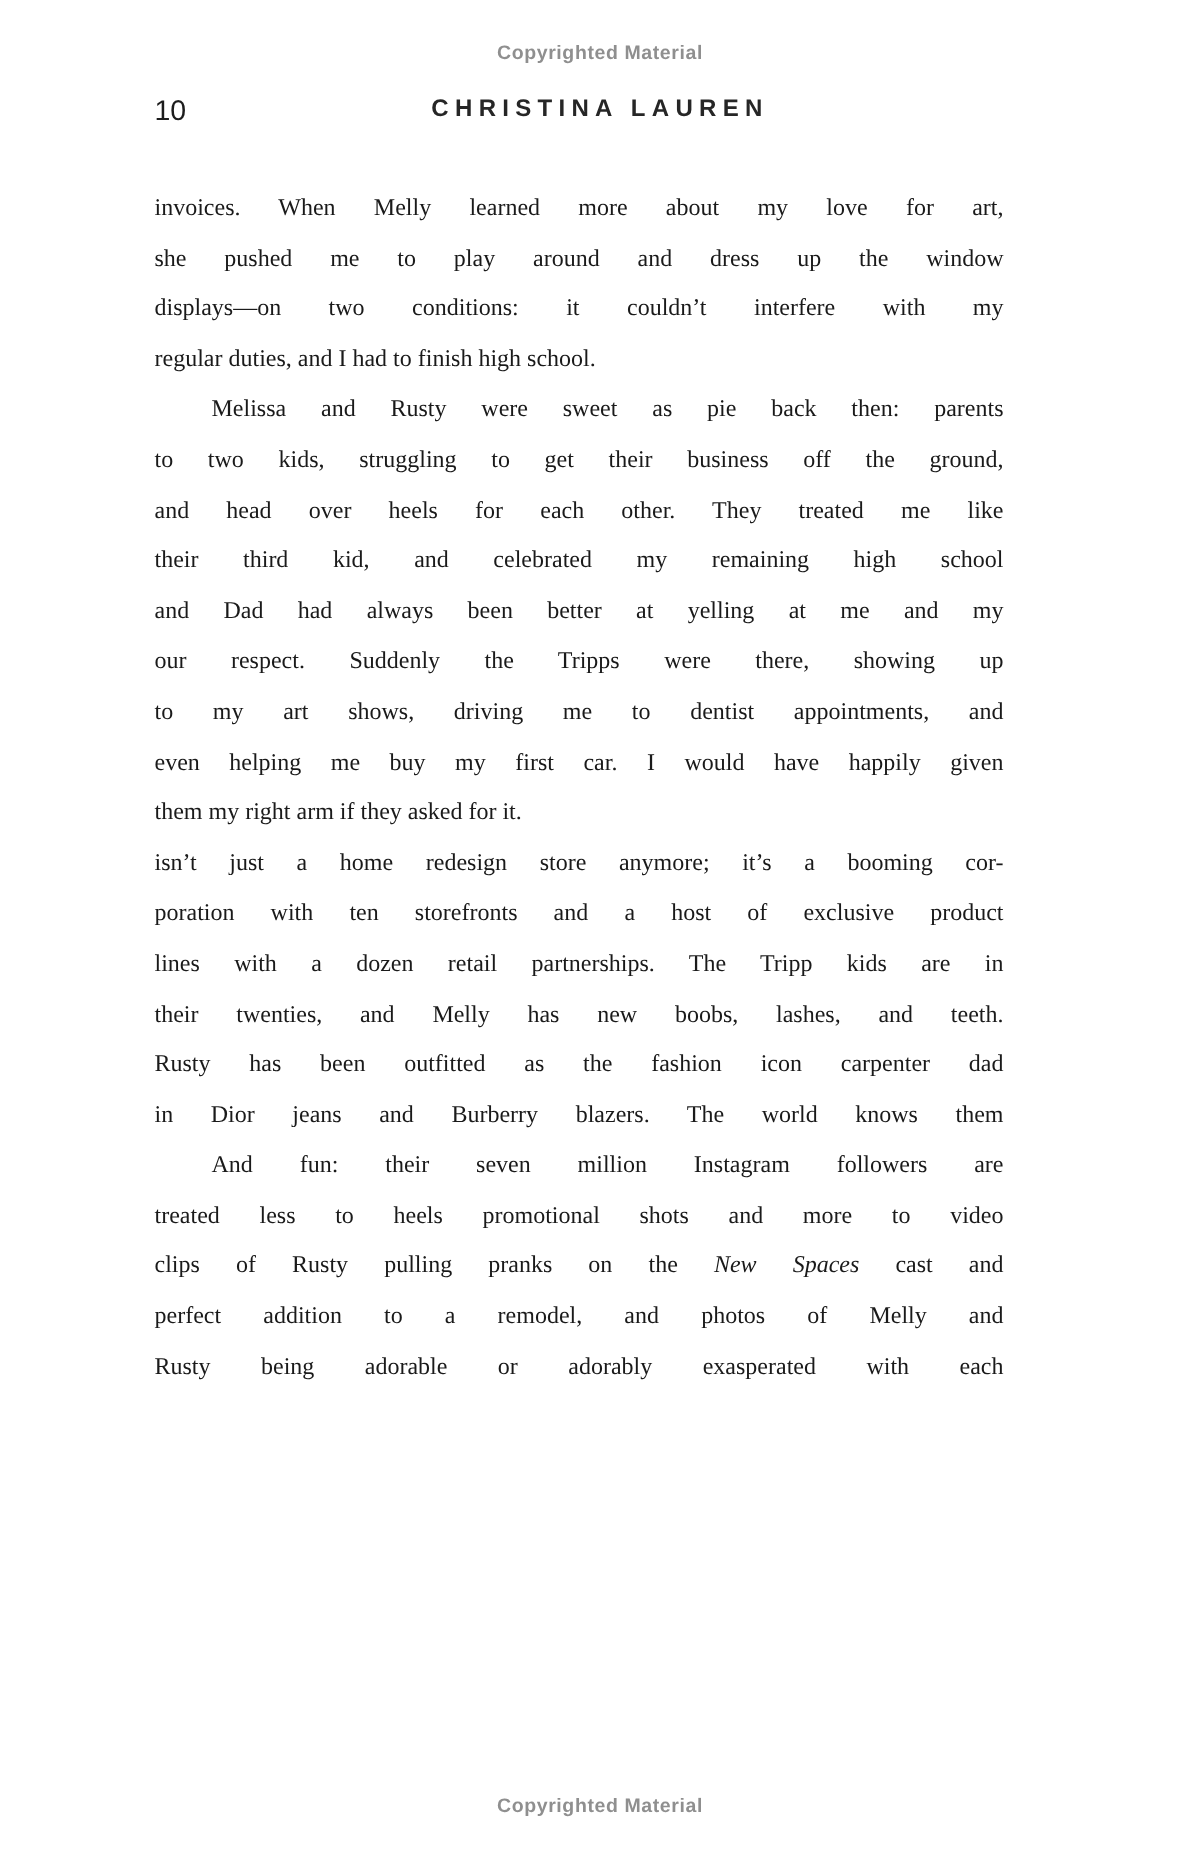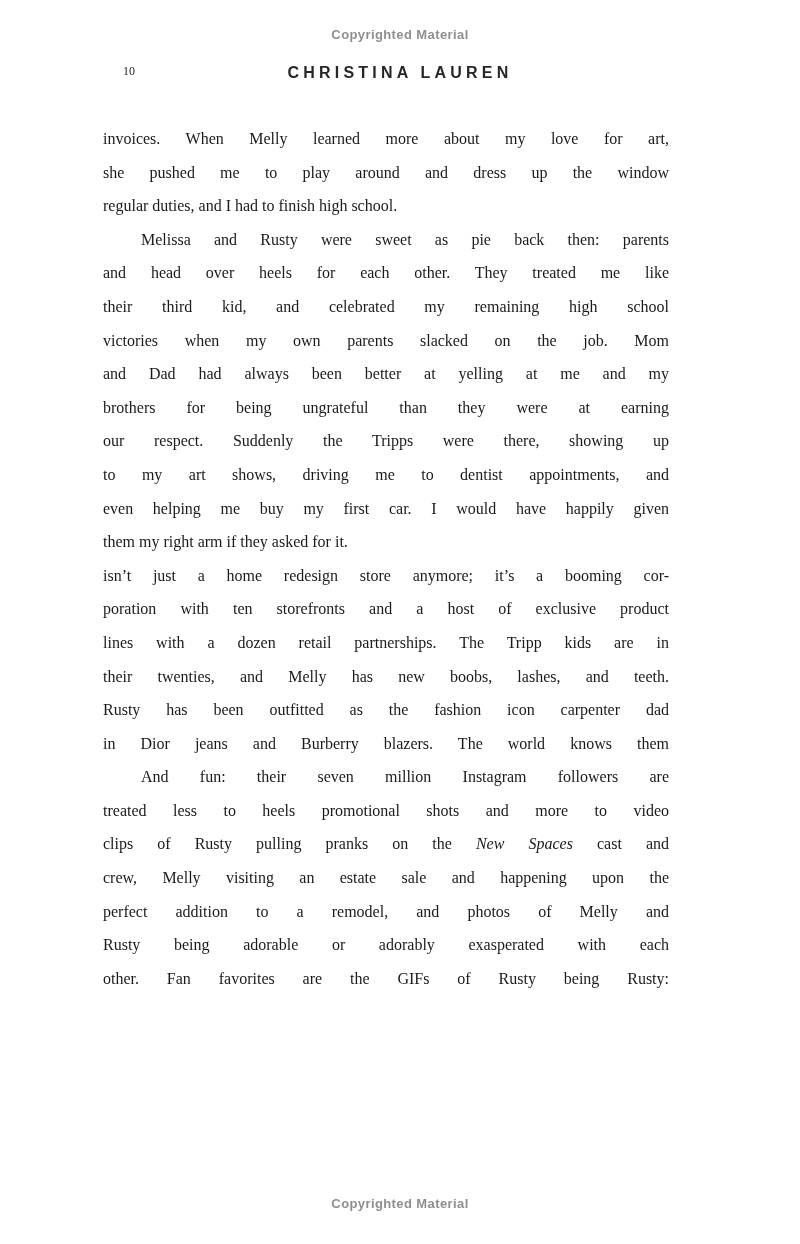--- a/index.html
+++ b/index.html
@@ -25,24 +25,23 @@
     font-weight: 700;
     letter-spacing: 0.4px;
     color: #8f8f8f;
   }
   .copyright-top { top: 27px; }
   .copyright-bottom { top: 1196px; }
   .folio {
     position: absolute;
     left: 103px;
     top: 64px;
-    font-family: Liberation Serif, serif;
-    font-size: 12px;
+    font-family: Liberation Sans, sans-serif;
+    font-size: 19px;
     color: #1c1c1c;
-    margin-left: 20px;
   }
   .running-header {
     position: absolute;
     left: 0;
     width: 100%;
     top: 64px;
     text-align: center;
     font-family: "Liberation Sans", sans-serif;
     font-size: 16px;
     font-weight: 600;
@@ -80,48 +79,46 @@
   <div class="copyright-notice copyright-top">Copyrighted Material</div>
 
   <div class="folio">10</div>
 
   <div class="running-header">CHRISTINA LAUREN</div>
 
   <div class="body-text">
       <div class="paragraph">
         <div class="text-line">invoices. When Melly learned more about my love for art,</div>
         <div class="text-line">she pushed me to play around and dress up the window</div>
+        <div class="text-line">displays—on two conditions: it couldn’t interfere with my</div>
         <div class="text-line para-end">regular duties, and I had to finish high school.</div>
       </div>
       <div class="paragraph">
         <div class="text-line first-indented">Melissa and Rusty were sweet as pie back then: parents</div>
+        <div class="text-line">to two kids, struggling to get their business off the ground,</div>
         <div class="text-line">and head over heels for each other. They treated me like</div>
         <div class="text-line">their third kid, and celebrated my remaining high school</div>
-        <div class="text-line">victories when my own parents slacked on the job. Mom</div>
         <div class="text-line">and Dad had always been better at yelling at me and my</div>
-        <div class="text-line">brothers for being ungrateful than they were at earning</div>
         <div class="text-line">our respect. Suddenly the Tripps were there, showing up</div>
         <div class="text-line">to my art shows, driving me to dentist appointments, and</div>
         <div class="text-line">even helping me buy my first car. I would have happily given</div>
         <div class="text-line para-end">them my right arm if they asked for it.</div>
       </div>
       <div class="paragraph">
         <div class="text-line">isn’t just a home redesign store anymore; it’s a booming cor-</div>
         <div class="text-line">poration with ten storefronts and a host of exclusive product</div>
         <div class="text-line">lines with a dozen retail partnerships. The Tripp kids are in</div>
         <div class="text-line">their twenties, and Melly has new boobs, lashes, and teeth.</div>
         <div class="text-line">Rusty has been outfitted as the fashion icon carpenter dad</div>
         <div class="text-line">in Dior jeans and Burberry blazers. The world knows them</div>
       </div>
       <div class="paragraph">
         <div class="text-line first-indented">And fun: their seven million Instagram followers are</div>
         <div class="text-line">treated less to heels promotional shots and more to video</div>
         <div class="text-line">clips of Rusty pulling pranks on the <i>New Spaces</i> cast and</div>
-        <div class="text-line">crew, Melly visiting an estate sale and happening upon the</div>
         <div class="text-line">perfect addition to a remodel, and photos of Melly and</div>
         <div class="text-line">Rusty being adorable or adorably exasperated with each</div>
-        <div class="text-line">other. Fan favorites are the GIFs of Rusty being Rusty:</div>
       </div>
     </div>
 
   <div class="copyright-notice copyright-bottom">Copyrighted Material</div>
 
 </div>
 
 </body></html>

